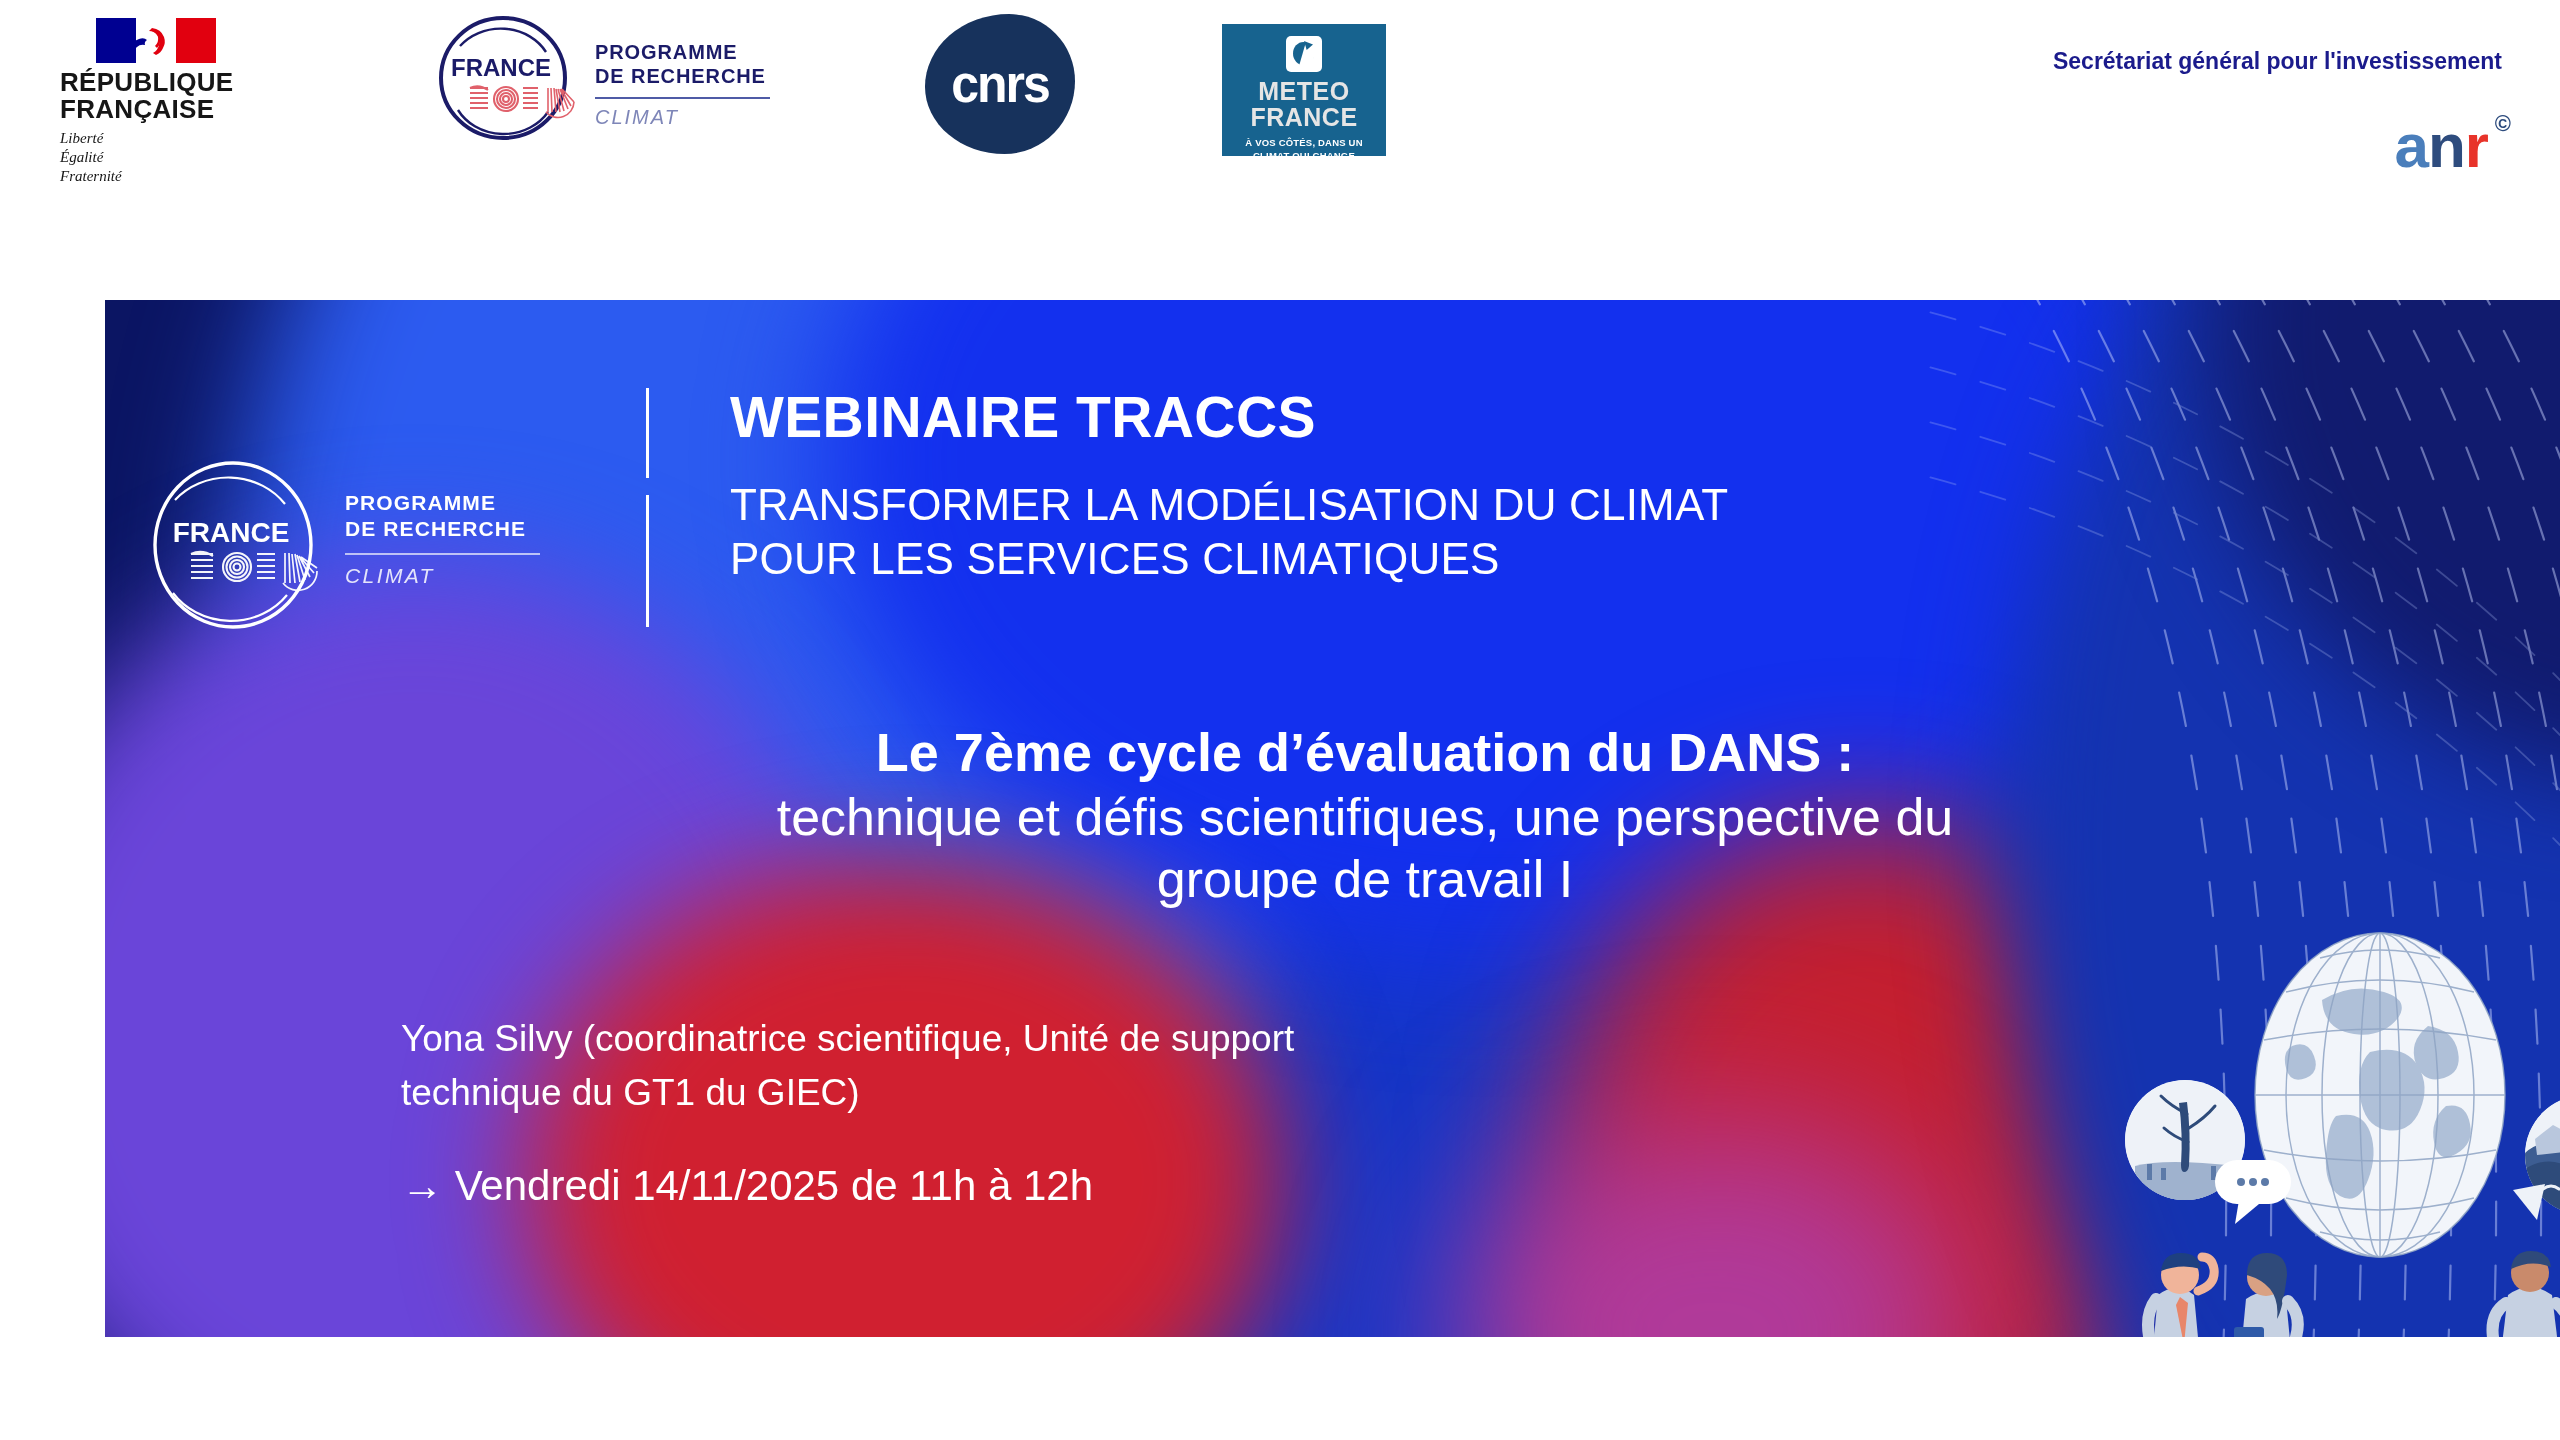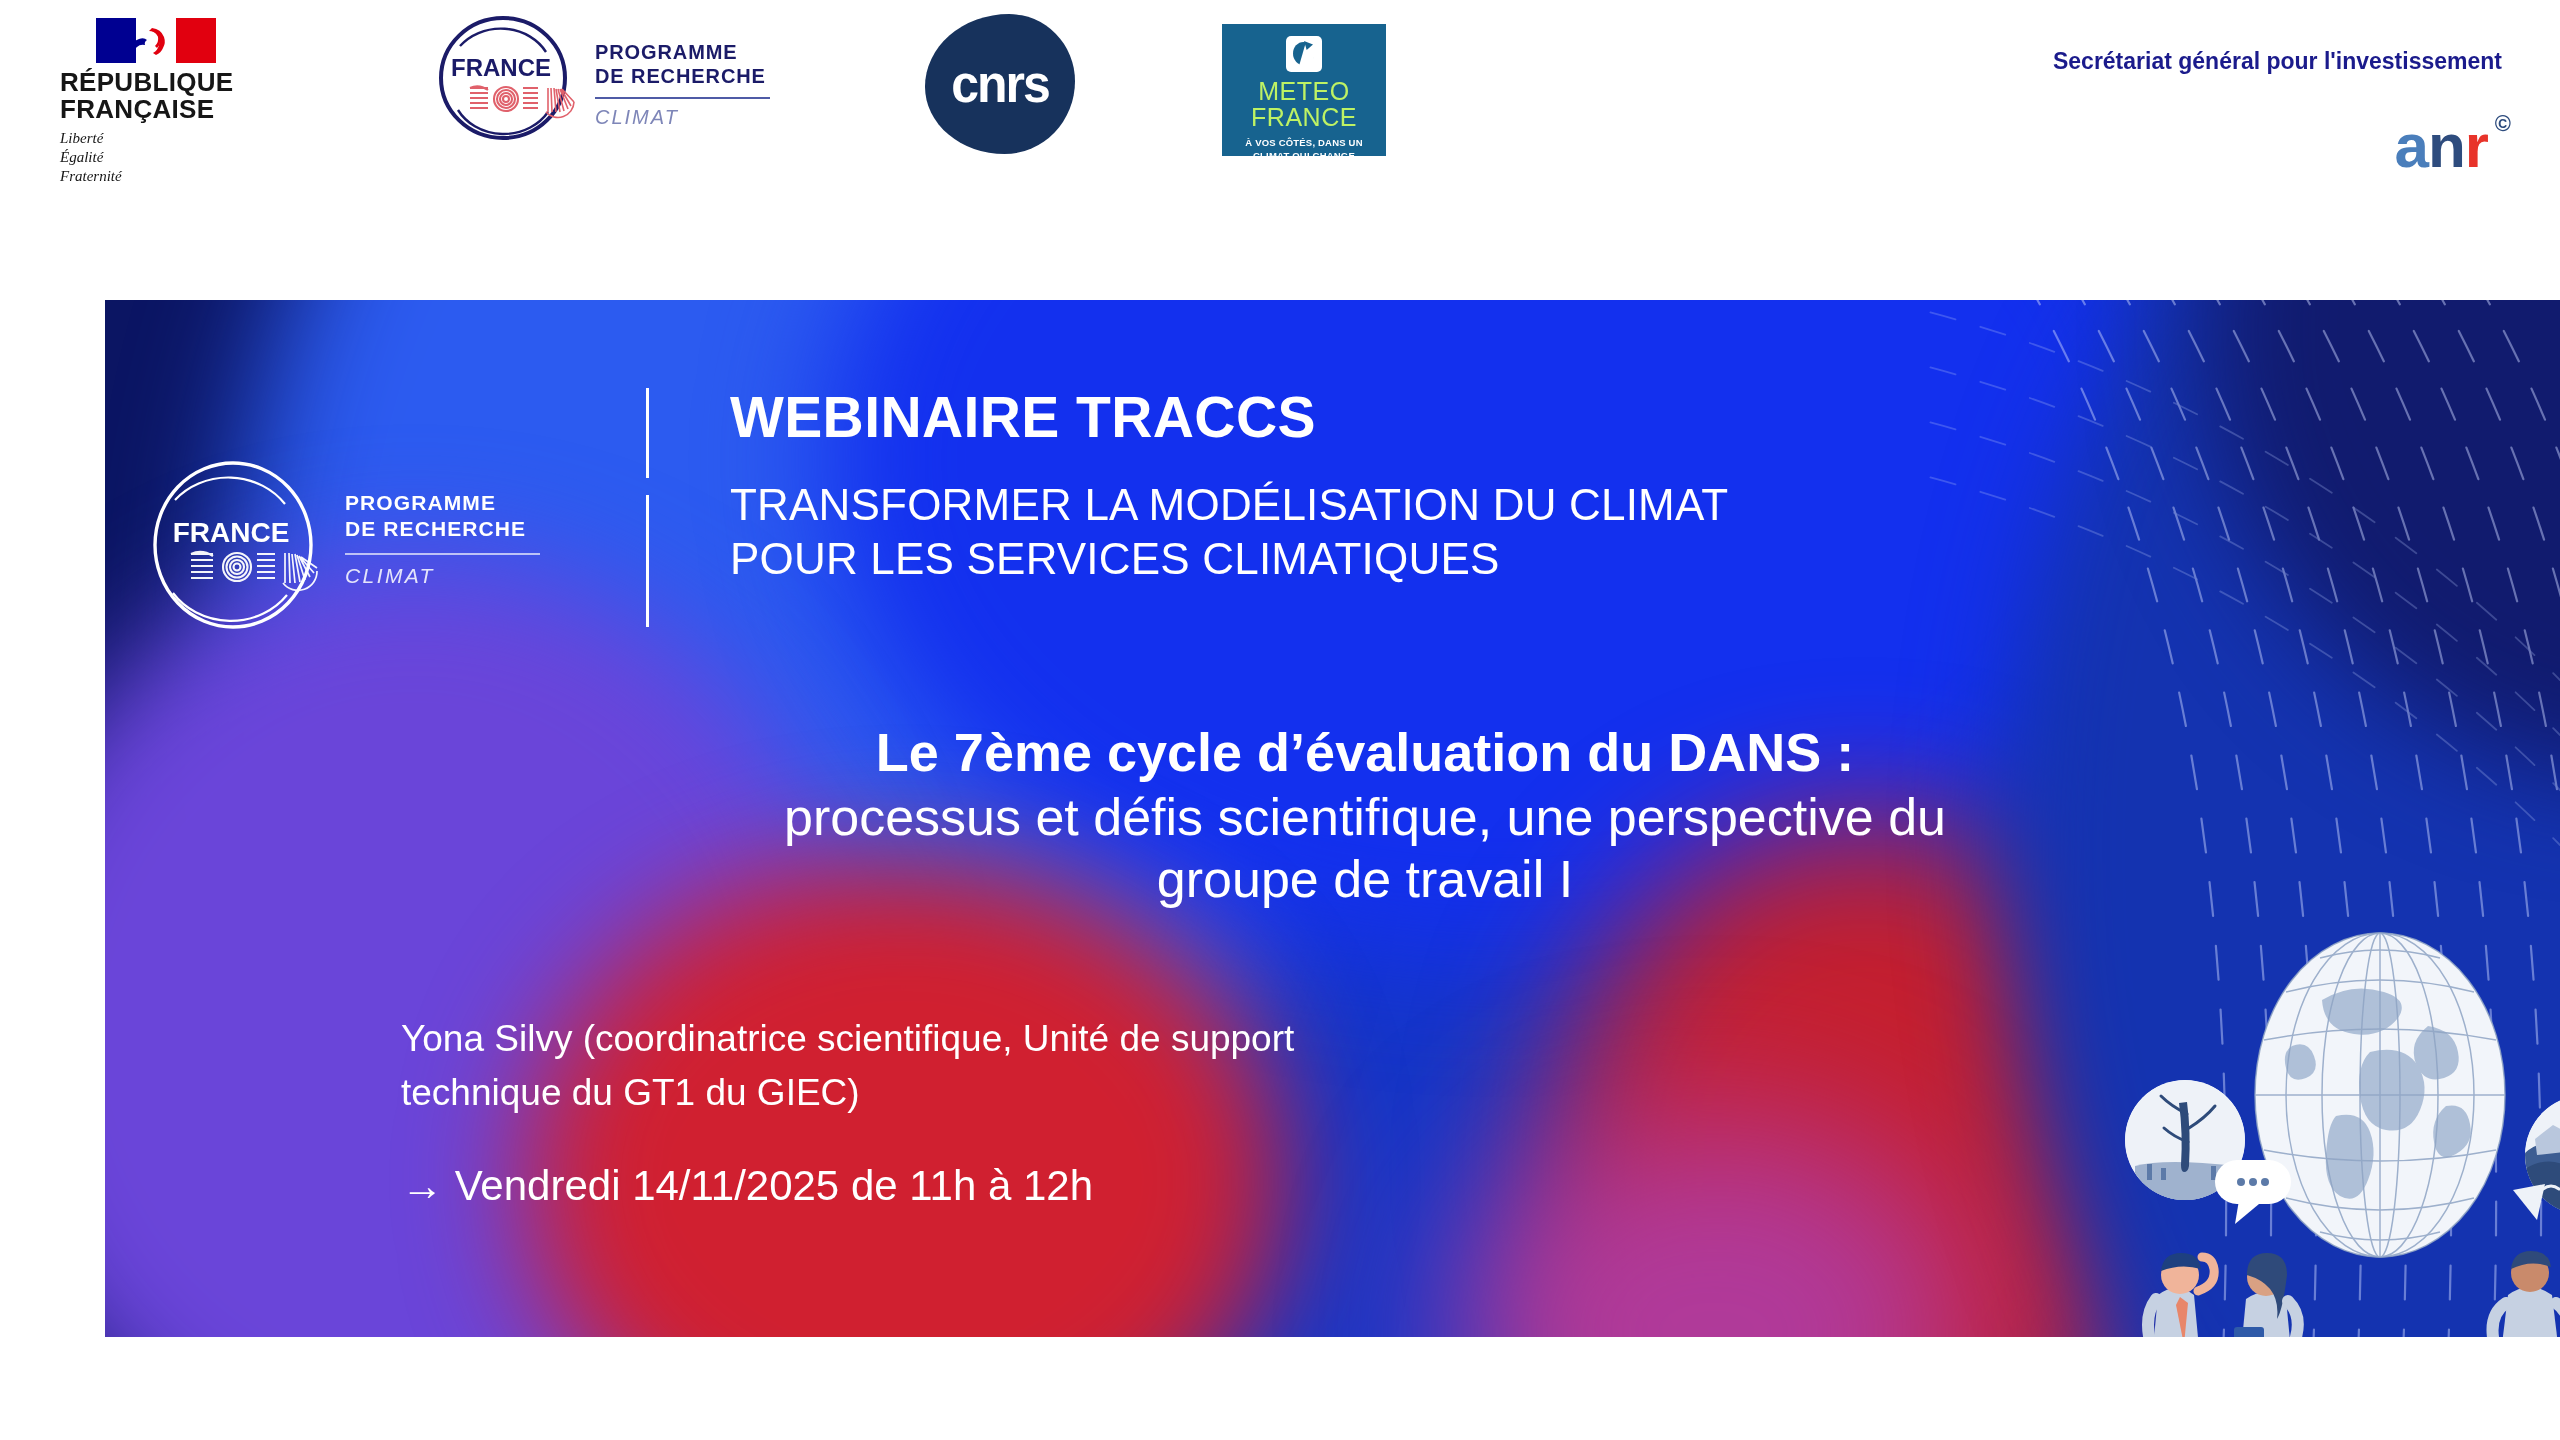--- a/index.html
+++ b/index.html
@@ -42,21 +42,21 @@
   #mf-logo { position:absolute; left:1222px; top:24px; width:164px; height:132px;
              background:#17638F; padding:10px 6px 8px 6px; text-align:center; }
   #mf-icon { width:36px; height:36px; background:#fff; border-radius:5px; margin:2px auto 6px auto;
              position:relative; }
   #mf-icon .c { position:absolute; left:7px; top:6px; width:21px; height:23px;
                 border-radius:50%; background:#17638F; }
   #mf-icon .s { position:absolute; left:17px; top:3px; width:12px; height:28px; background:#fff;
                 transform:rotate(16deg); }
   #mf-icon .d { position:absolute; left:18px; top:5px; width:9px; height:9px;
                 background:#17638F; clip-path:polygon(0 0,100% 40%,30% 100%); }
-  #mf-logo .mfn { color:#bef264; font-weight:normal; font-size:25px; line-height:1.04; letter-spacing:.5px; }
+  #mf-logo .mfn { color:#e5e5e5; font-weight:bold; font-size:25px; line-height:1.04; letter-spacing:.5px; }
   #mf-logo .mft { color:#fff; font-size:9.5px; font-weight:bold; line-height:1.32; margin-top:7px;
                   letter-spacing:.2px; }
 
   
   #sgi { position:absolute; right:58px; top:48px; font-weight:bold; font-size:23px;
          color:#1B1B8C; white-space:nowrap; }
   #anr-logo { position:absolute; right:72px; top:118px; }
   #anr-logo .w { font-size:62px; font-weight:bold; letter-spacing:-1px; line-height:.9; }
   #anr-logo .a { color:#4A7EBB; } #anr-logo .n { color:#2E4C7E; } #anr-logo .r { color:#E8332A; }
   #anr-logo .reg { position:absolute; right:-22px; top:-4px; font-size:22px; color:#2E4C7E; }
@@ -277,21 +277,21 @@
   <div id="head-block">
     <div id="h-webinaire">WEBINAIRE TRACCS</div>
     <div id="h-sub">
       <div>TRANSFORMER LA MODÉLISATION DU CLIMAT</div>
       <div>POUR LES SERVICES CLIMATIQUES</div>
     </div>
   </div>
 
   <div id="title-block">
     <div id="t-l1">Le 7ème cycle d’évaluation du DANS :</div>
-    <div id="t-l2">processus et défis scientifique, une perspective du</div>
+    <div id="t-l2">technique et défis scientifiques, une perspective du</div>
     <div id="t-l3">groupe de travail I</div>
   </div>
 
   <div id="speakers">
     <div class="spk" style="margin-bottom:0">
       <div>Yona Silvy (coordinatrice scientifique, Unité de support</div>
       <div>technique du GT1 du GIEC)</div>
     </div>
     <div id="date">→ Vendredi 14/11/2025 de 11h à 12h</div>
   </div>

